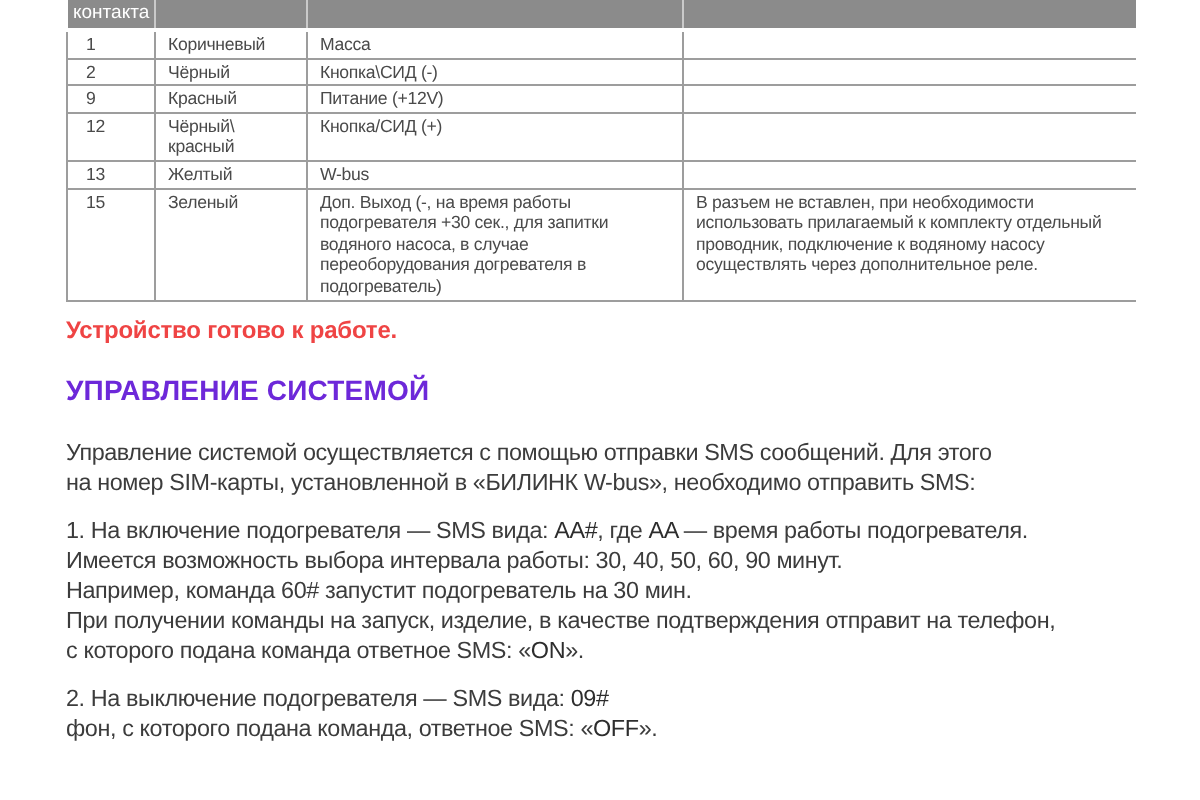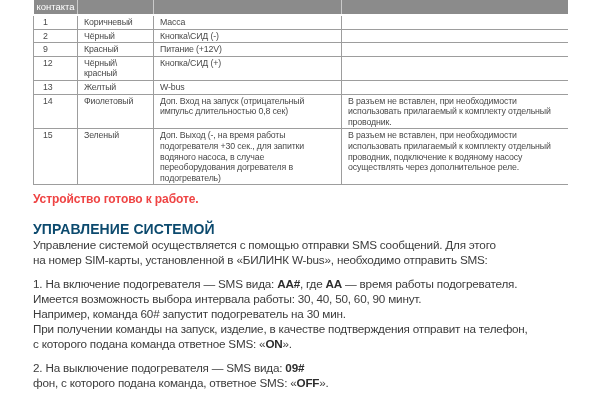--- a/index.html
+++ b/index.html
@@ -38,26 +38,26 @@
   .content { padding:0 20px 0 33px; }
   .ready {
     margin:7px 0 0; font-size:12px; line-height:14px; font-weight:700;
     color:#ef4444; letter-spacing:-0.1px;
   }
   .heading {
     margin:15px 0 0; font-size:14px; line-height:16px; font-weight:700;
     letter-spacing:0.1px;
   }
   .para { margin:9px 0 0; }
-  .para:first-child { margin-top:0; }
+  .para:first-child { margin-top:16px; }
   .line {
     display:block; height:15px; line-height:15px; white-space:nowrap;
     font-size:11.7px; letter-spacing:-0.2px; color:#3c3c3c;
   }
-  .line b { font-weight:700; color:#2d2d2d; }
+  .line b { font-weight:400; color:#2d2d2d; }
 </style>
 </head>
 <body>
 
 <div class="page">
 
   <div class="table-clip">
     <table class="pinout">
       <colgroup>
         <col class="c-pin">
@@ -98,38 +98,32 @@
             <td class="cell-func">Кнопка/СИД (+)</td>
             <td class="cell-note"></td>
           </tr>
           <tr>
             <td class="cell-pin">13</td>
             <td class="cell-color">Желтый</td>
             <td class="cell-func">W-bus</td>
             <td class="cell-note"></td>
           </tr>
           <tr>
-            <td class="cell-pin">14</td>
-            <td class="cell-color">Фиолетовый</td>
-            <td class="cell-func">Доп. Вход на запуск (отрицательный импульс длительностью 0,8 сек)</td>
-            <td class="cell-note">В разъем не вставлен, при необходимости использовать прилагаемый к комплекту отдельный проводник.</td>
-          </tr>
-          <tr>
             <td class="cell-pin">15</td>
             <td class="cell-color">Зеленый</td>
             <td class="cell-func">Доп. Выход (-, на время работы подогревателя +30 сек., для запитки водяного насоса, в случае переоборудования догревателя в подогреватель)</td>
             <td class="cell-note">В разъем не вставлен, при необходимости использовать прилагаемый к комплекту отдельный проводник, подключение к водяному насосу осуществлять через дополнительное реле.</td>
           </tr>
         </tbody>
     </table>
   </div>
 
   <div class="content">
     <p class="ready">Устройство готово к работе.</p>
-    <h2 class="heading" style="color: #0c4a6e;">УПРАВЛЕНИЕ СИСТЕМОЙ</h2>
+    <h2 class="heading" style="color: #6d28d9;">УПРАВЛЕНИЕ СИСТЕМОЙ</h2>
     <div>
         <p class="para">
           <span class="line"><span>Управление системой осуществляется с помощью отправки SMS сообщений. Для этого</span></span>
           <span class="line"><span>на номер SIM-карты, установленной в «БИЛИНК W-bus», необходимо отправить SMS:</span></span>
         </p>
         <p class="para">
           <span class="line"><span>1. На включение подогревателя — SMS вида: </span><b>AA#</b><span>, где </span><b>AA</b><span> — время работы подогревателя.</span></span>
           <span class="line"><span>Имеется возможность выбора интервала работы: 30, 40, 50, 60, 90 минут.</span></span>
           <span class="line"><span>Например, команда 60# запустит подогреватель на 30 мин.</span></span>
           <span class="line"><span>При получении команды на запуск, изделие, в качестве подтверждения отправит на телефон,</span></span>

